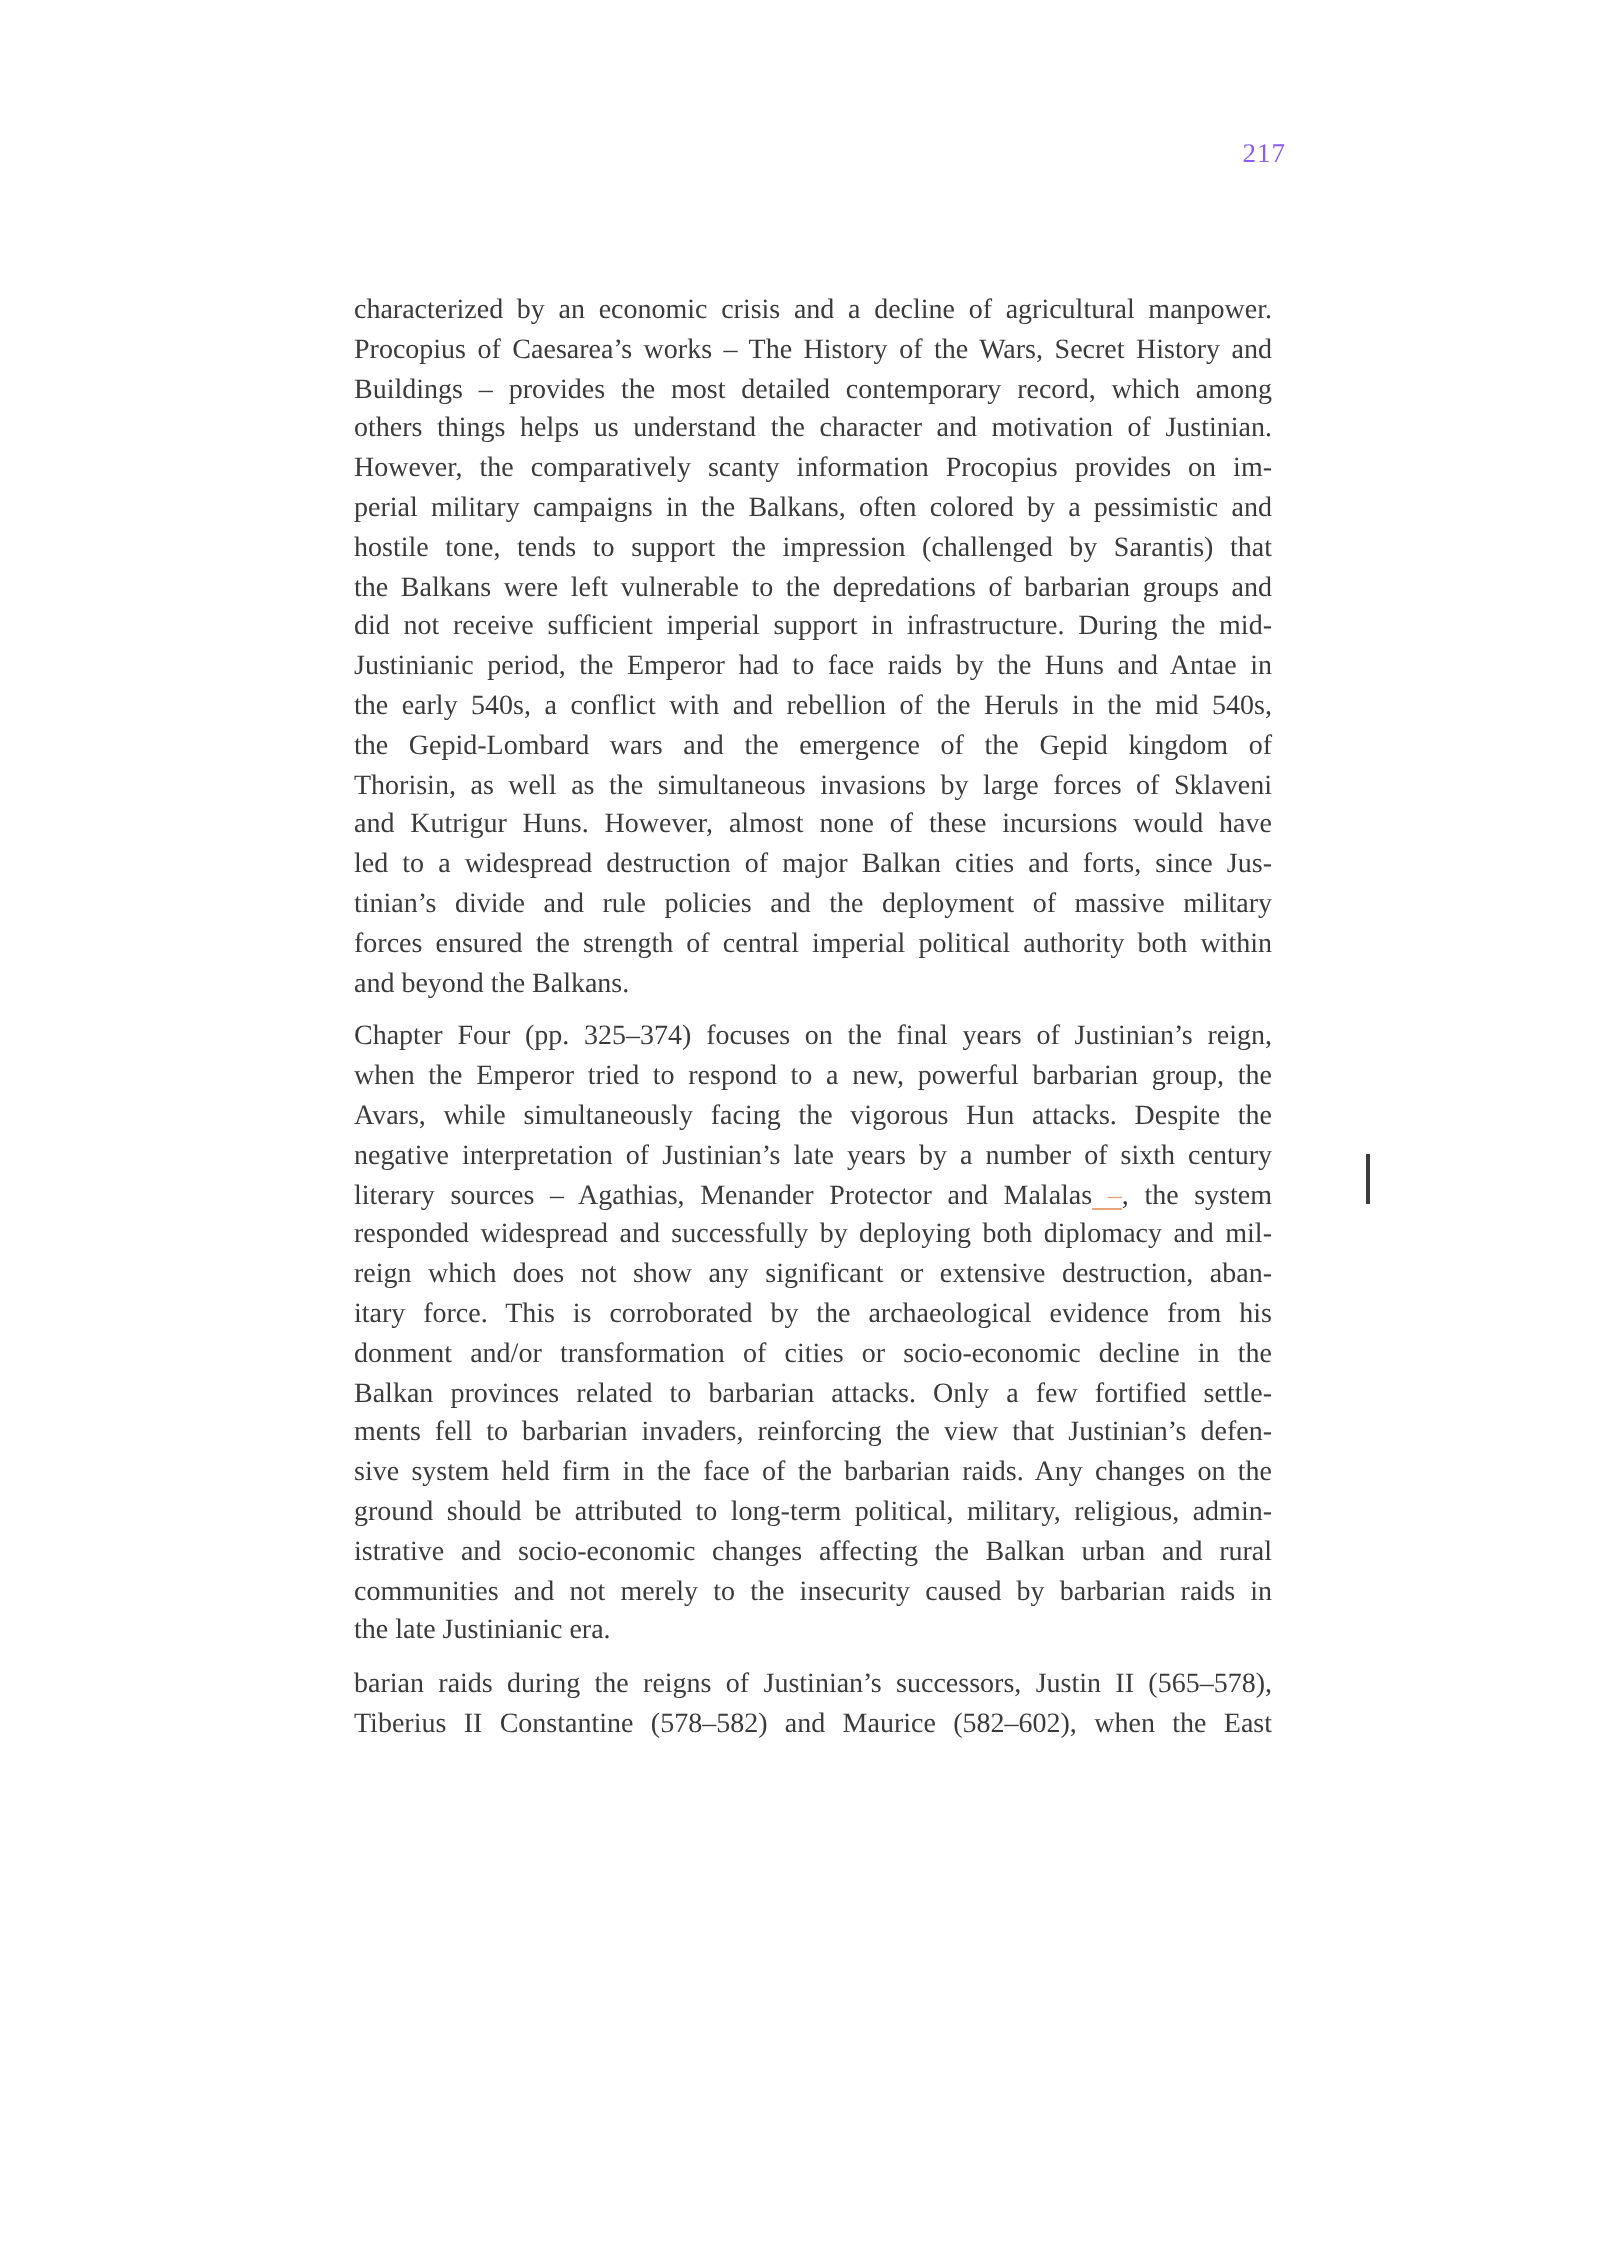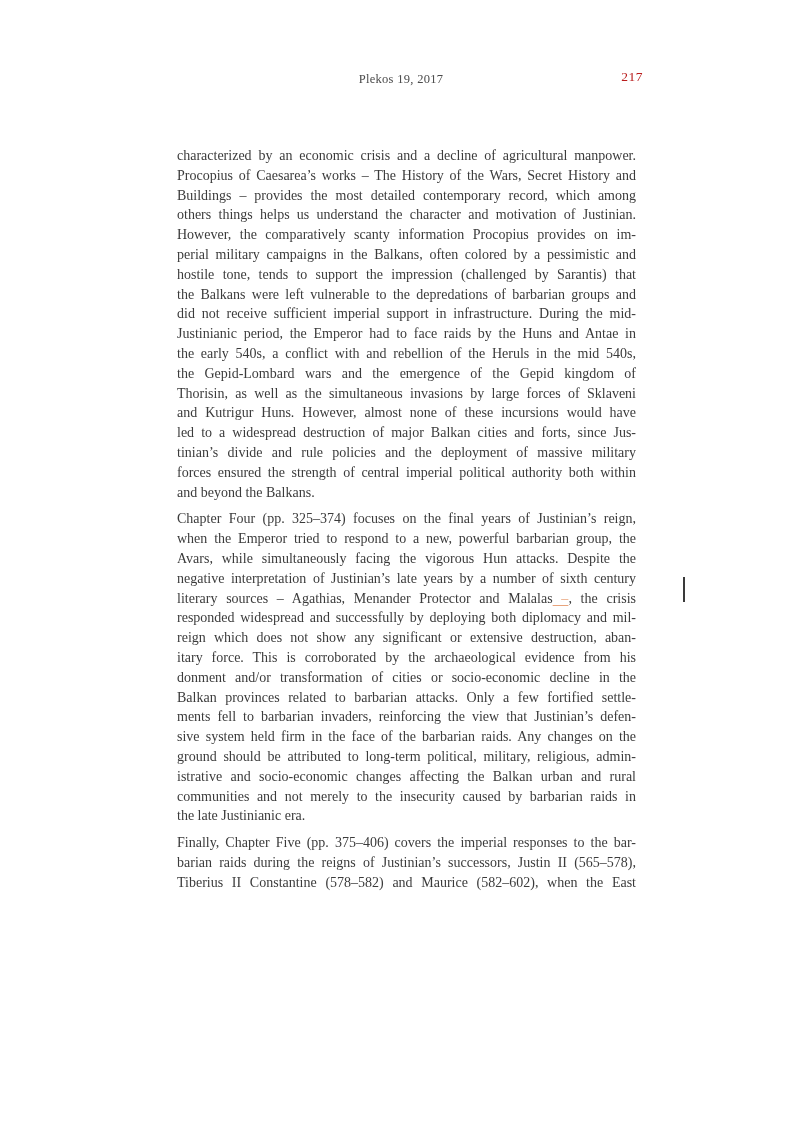--- a/index.html
+++ b/index.html
@@ -27,21 +27,21 @@
   .journal-title {
     display: block;
     text-align: center;
     letter-spacing: 0.3px;
   }
   .page-number {
     position: absolute;
     right: -7px;
     top: -3px;
     font-size: 13.5px;
-    color: #b91c1c;
+    color: #8b5cf6;
     letter-spacing: 0.5px;
   }
   .text-block {
     position: absolute;
     left: 166px;
     top: 146px;
     width: 470px;
     color: #3b3b3b;
     font-size: 14px;
     line-height: 19.8px;
@@ -73,21 +73,20 @@
     height: 25px;
     background: #3a3a3a;
   }
 </style>
 </head>
 <body>
 
 <div class="page">
 
   <div class="page-header">
-    <span class="journal-title">Plekos 19, 2017</span>
     <span class="page-number">217</span>
   </div>
 
   <div class="text-block">
       <div class="para">
         <div class="line"><span>characterized by an economic crisis and a decline of agricultural manpower.</span></div>
         <div class="line"><span>Procopius of Caesarea’s works – </span><span class="it">The History of the Wars</span><span>, </span><span class="it">Secret History</span><span> and</span></div>
         <div class="line"><span class="it">Buildings</span><span> – provides the most detailed contemporary record, which among</span></div>
         <div class="line"><span>others things helps us understand the character and motivation of Justinian.</span></div>
         <div class="line"><span>However, the comparatively scanty information Procopius provides on im-</span></div>
@@ -103,35 +102,34 @@
         <div class="line"><span>led to a widespread destruction of major Balkan cities and forts, since Jus-</span></div>
         <div class="line"><span>tinian’s divide and rule policies and the deployment of massive military</span></div>
         <div class="line"><span>forces ensured the strength of central imperial political authority both within</span></div>
         <div class="line line-end"><span>and beyond the Balkans.</span></div>
       </div>
       <div class="para">
         <div class="line"><span>Chapter Four (pp. 325–374) focuses on the final years of Justinian’s reign,</span></div>
         <div class="line"><span>when the Emperor tried to respond to a new, powerful barbarian group, the</span></div>
         <div class="line"><span>Avars, while simultaneously facing the vigorous Hun attacks. Despite the</span></div>
         <div class="line"><span>negative interpretation of Justinian’s late years by a number of sixth century</span></div>
-        <div class="line"><span>literary sources – Agathias, Menander Protector and Malalas</span><span class="insertion" style="color: rgb(233, 164, 124); text-decoration-color: rgb(233, 164, 124);">&nbsp;–</span><span>, the crisis</span></div>
+        <div class="line"><span>literary sources – Agathias, Menander Protector and Malalas</span><span class="insertion" style="color: rgb(233, 164, 124); text-decoration-color: rgb(233, 164, 124);">&nbsp;–</span><span>, the system</span></div>
         <div class="line"><span>responded widespread and successfully by deploying both diplomacy and mil-</span></div>
         <div class="line"><span>reign which does not show any significant or extensive destruction, aban-</span></div>
         <div class="line"><span>itary force. This is corroborated by the archaeological evidence from his</span></div>
         <div class="line"><span>donment and/or transformation of cities or socio-economic decline in the</span></div>
         <div class="line"><span>Balkan provinces related to barbarian attacks. Only a few fortified settle-</span></div>
         <div class="line"><span>ments fell to barbarian invaders, reinforcing the view that Justinian’s defen-</span></div>
         <div class="line"><span>sive system held firm in the face of the barbarian raids. Any changes on the</span></div>
         <div class="line"><span>ground should be attributed to long-term political, military, religious, admin-</span></div>
         <div class="line"><span>istrative and socio-economic changes affecting the Balkan urban and rural</span></div>
         <div class="line"><span>communities and not merely to the insecurity caused by barbarian raids in</span></div>
         <div class="line line-end"><span>the late Justinianic era.</span></div>
       </div>
       <div class="para">
-        <div class="line"><span>Finally, Chapter Five (pp. 375–406) covers the imperial responses to the bar-</span></div>
         <div class="line"><span>barian raids during the reigns of Justinian’s successors, Justin II (565–578),</span></div>
         <div class="line"><span>Tiberius II Constantine (578–582) and Maurice (582–602), when the East</span></div>
       </div>
     </div>
 
   <div class="change-bar"></div>
 
 </div>
 
 </body></html>

